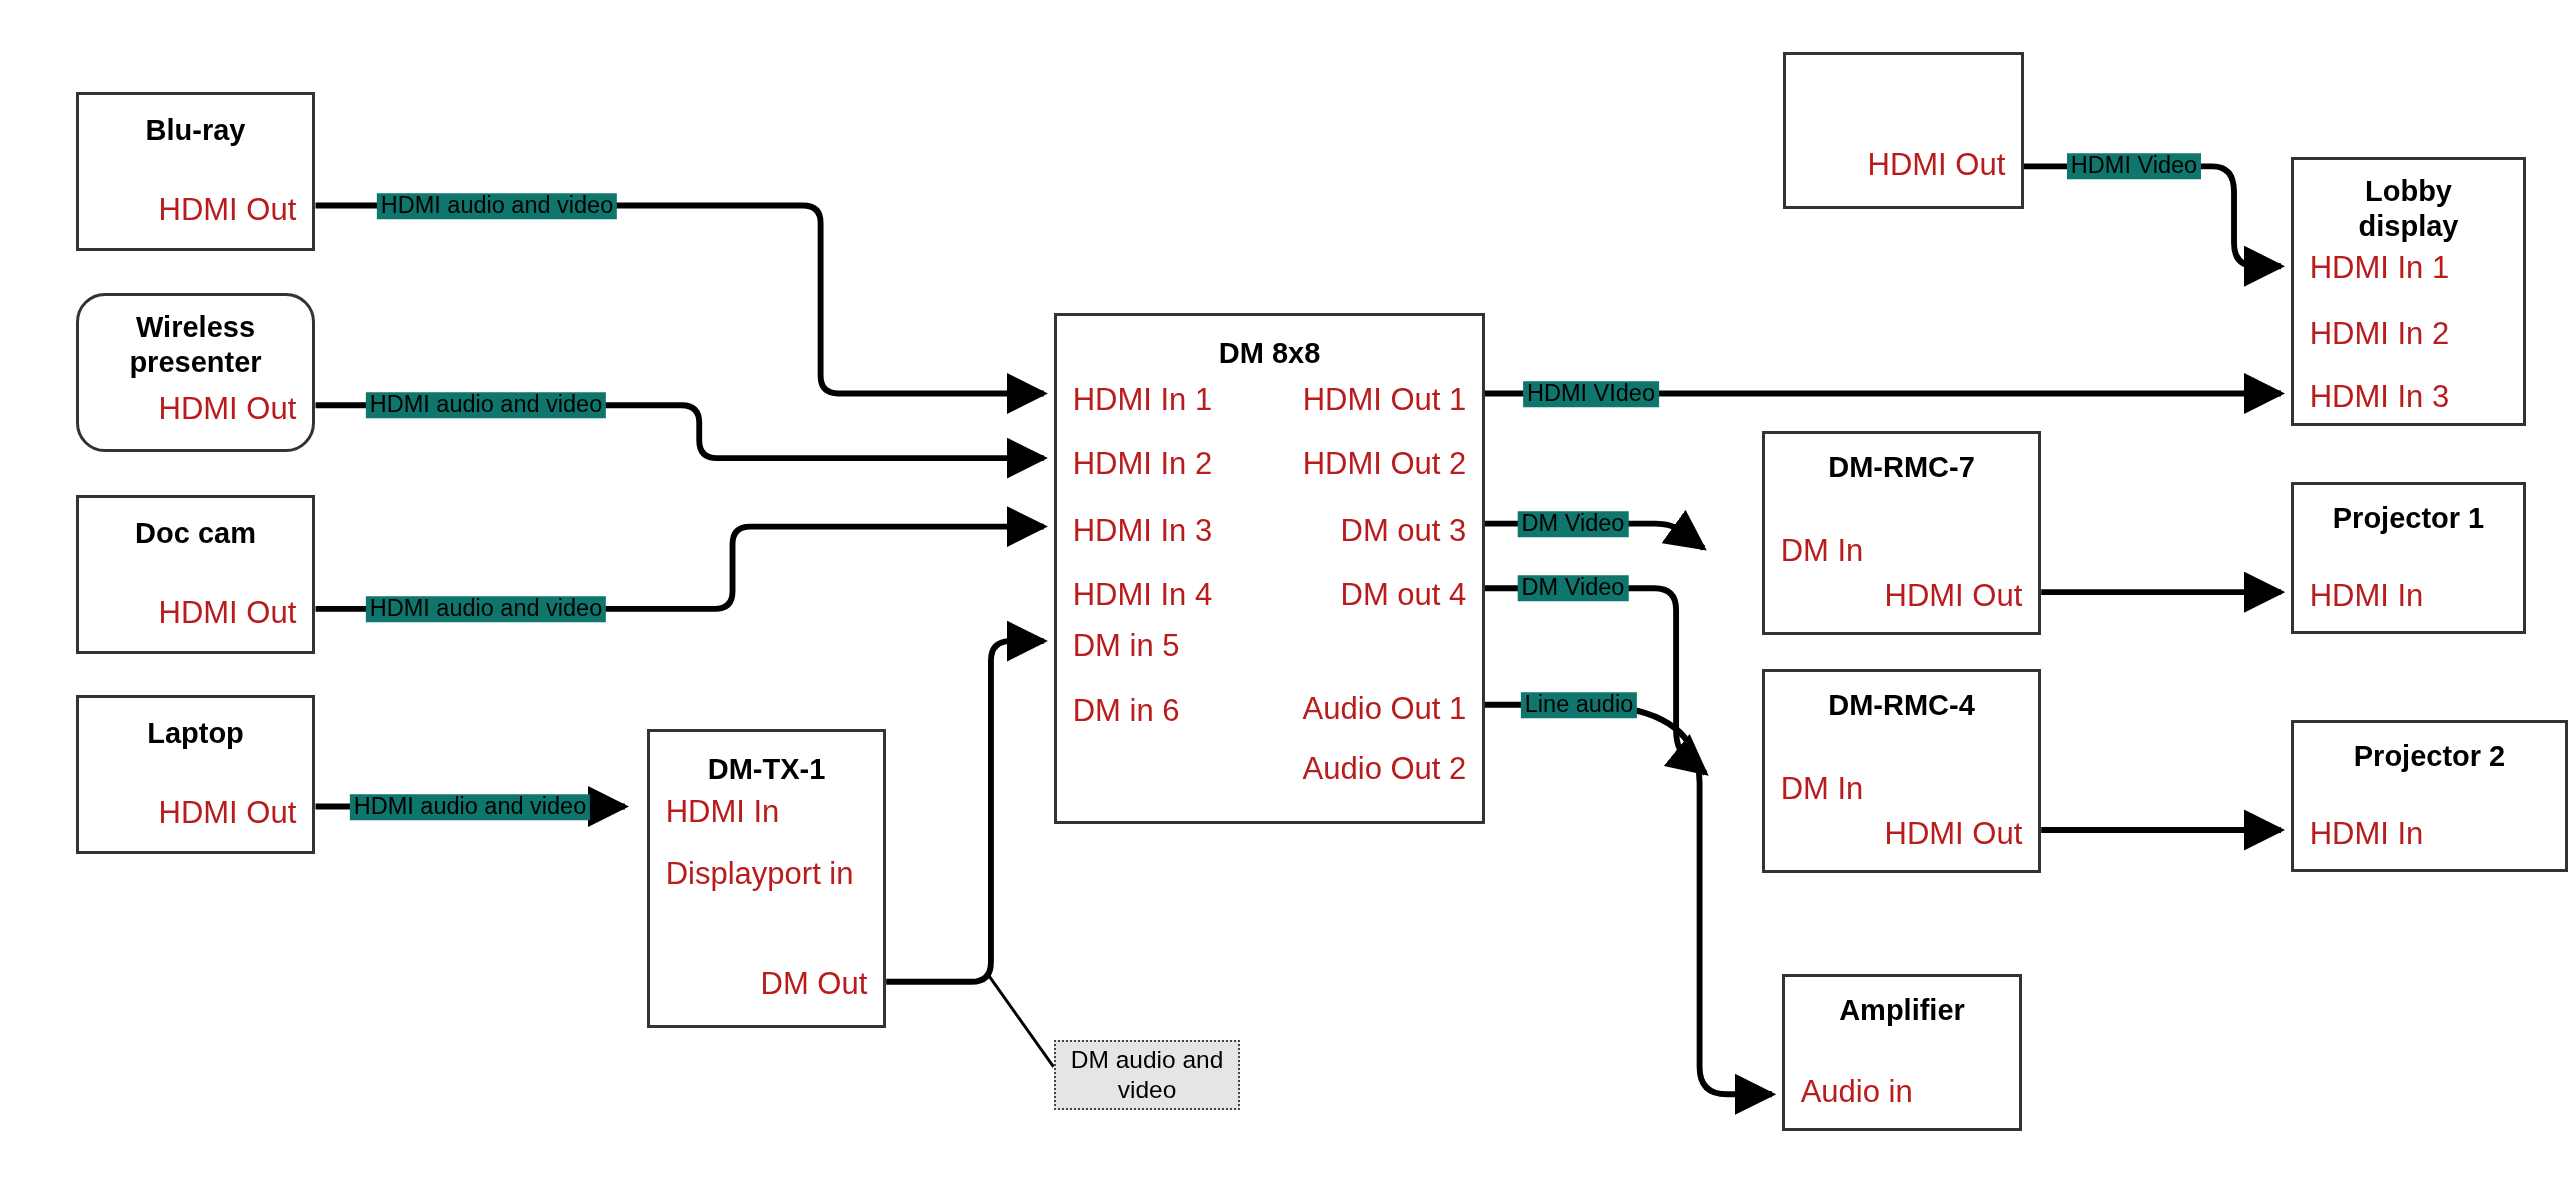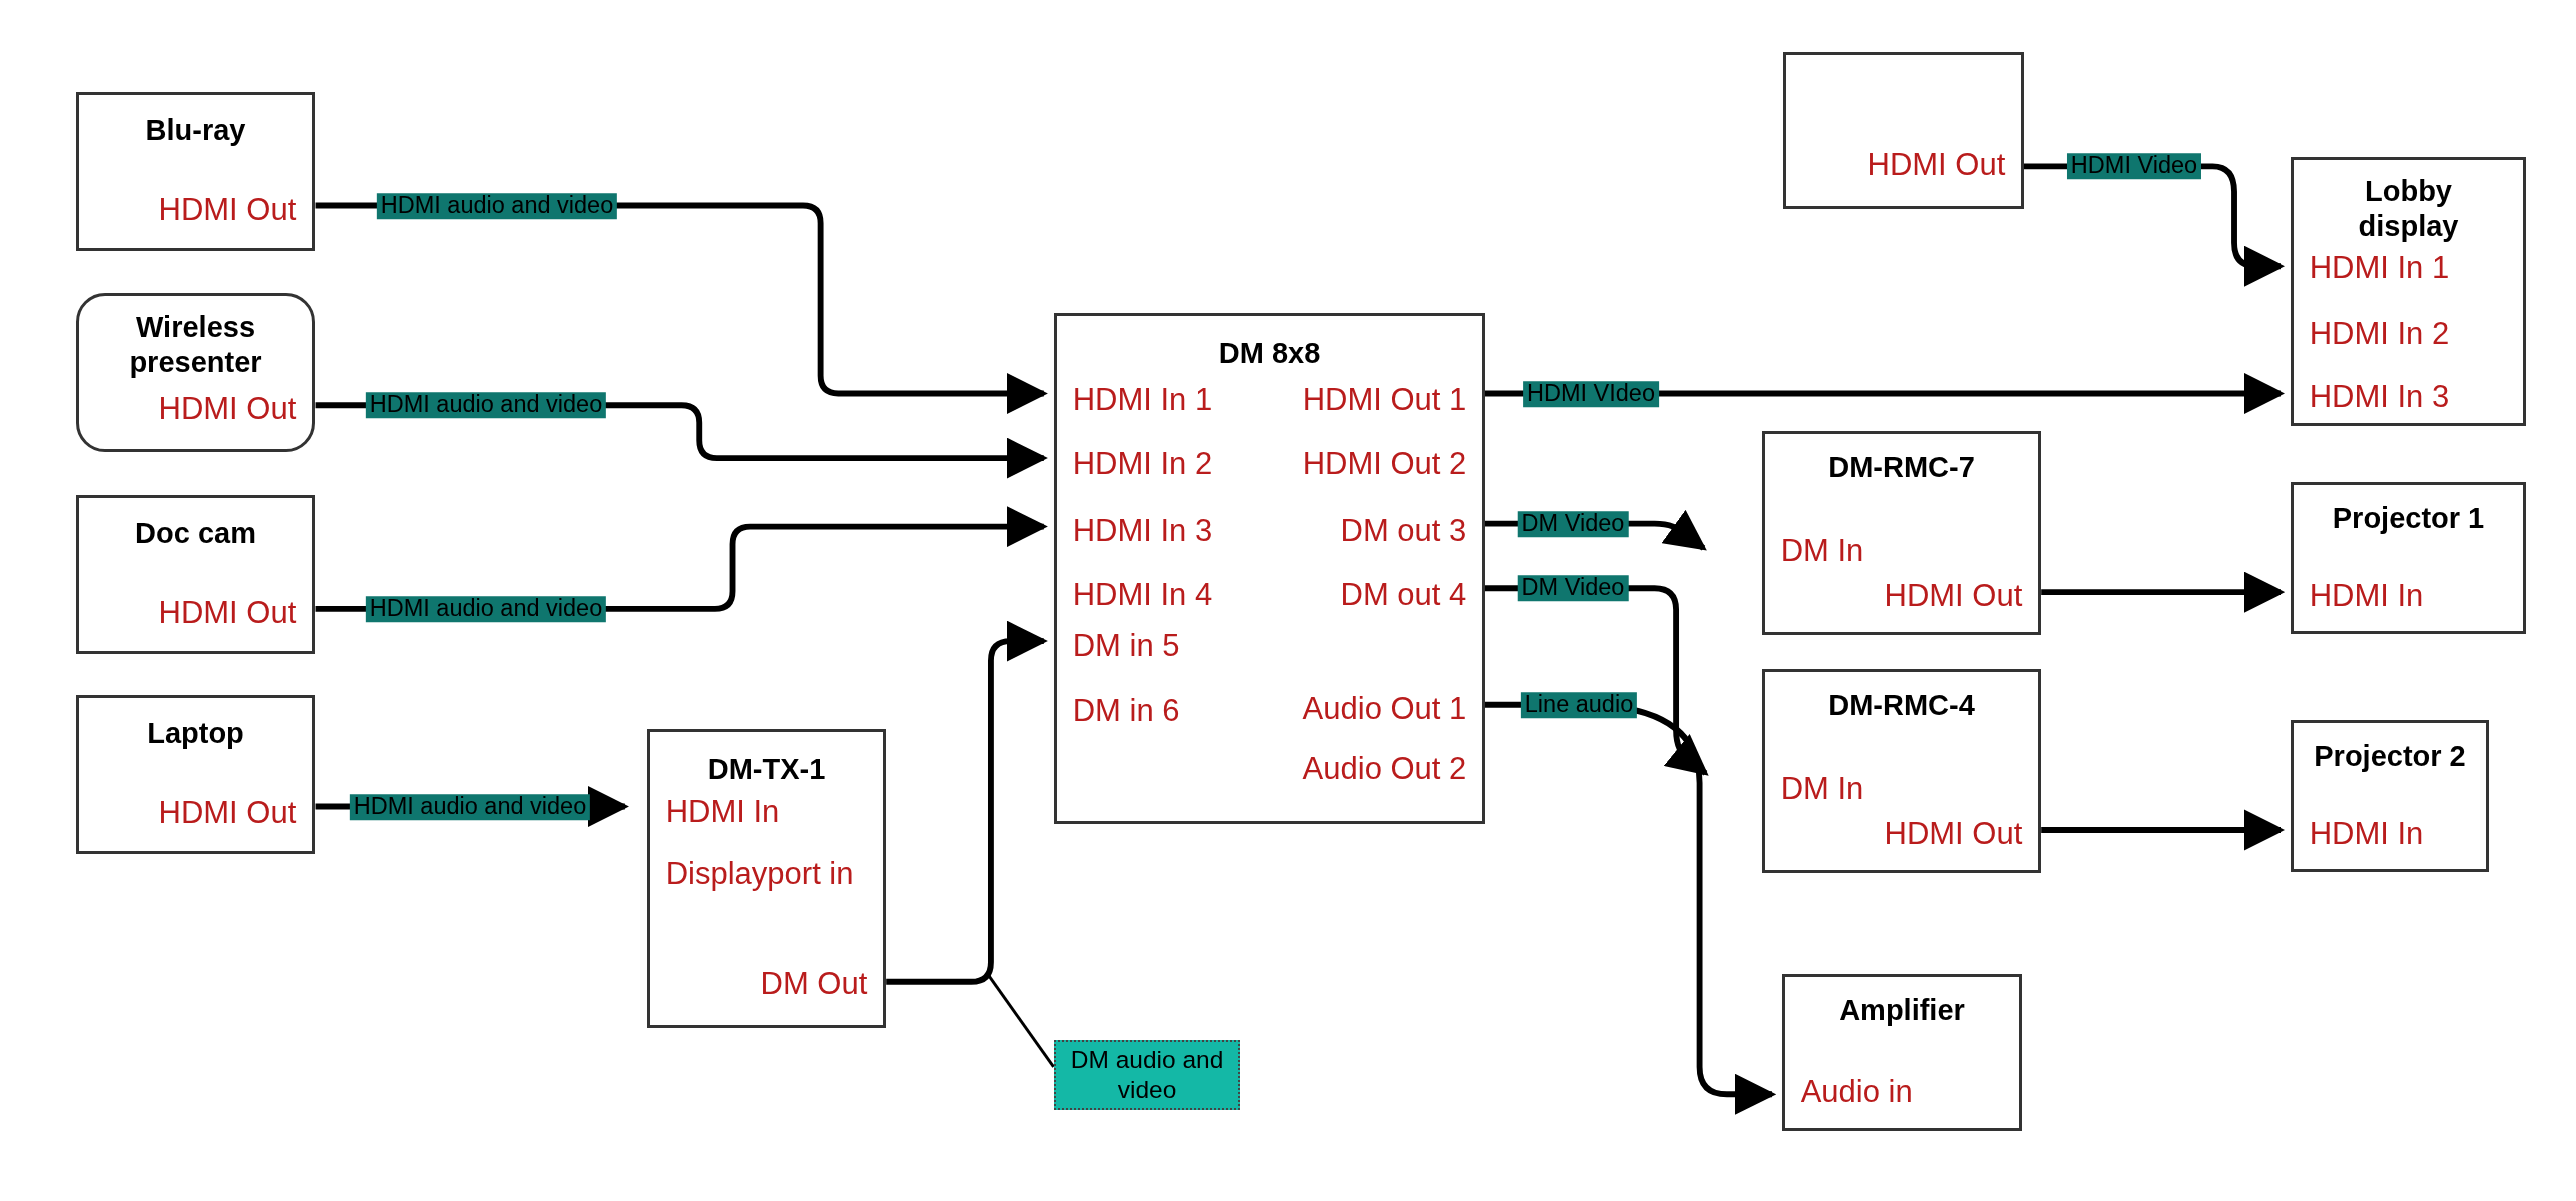--- a/index.html
+++ b/index.html
@@ -56,21 +56,21 @@
     color: #000000;
     background: #0f766e;
     white-space: nowrap;
     padding: 0 3.9px;
     transform: translate(-50%, -50%);
   }
   .callout {
     position: absolute;
     box-sizing: border-box;
     border: 2.9px dotted #444444;
-    background: #14b8a6;
+    background: #e5e5e5;
     font-size: 24.5px;
     line-height: 30px;
     color: #000000;
     text-align: center;
     display: flex;
     align-items: center;
     justify-content: center;
     white-space: pre-line;
   }
 </style>
@@ -179,21 +179,21 @@
     <div class="node-title" style="margin-top:15.7px;">DM-RMC-4</div>
     <div class="port left" style="top:100px;">DM In</div>
     <div class="port right" style="top:145px;">HDMI Out</div>
   </div>
 
   <div class="node" style="left:2291px; top:482px; width:235px; height:152px;">
     <div class="node-title" style="margin-top:15.7px;">Projector 1</div>
     <div class="port left" style="top:94px;">HDMI In</div>
   </div>
 
-  <div class="node" style="left:2291px; top:720px; width:198px; height:152px;">
+  <div class="node" style="left:2291px; top:720px; width:277px; height:152px;">
     <div class="node-title" style="margin-top:15.7px;">Projector 2</div>
     <div class="port left" style="top:94px;">HDMI In</div>
   </div>
 
   <div class="node" style="left:1782px; top:974px; width:240px; height:157px;">
     <div class="node-title" style="margin-top:15.7px;">Amplifier</div>
     <div class="port left" style="top:98px;">Audio in</div>
   </div>
 
   <div class="wire-label" style="left:497px; top:206px;">HDMI audio and video</div>

